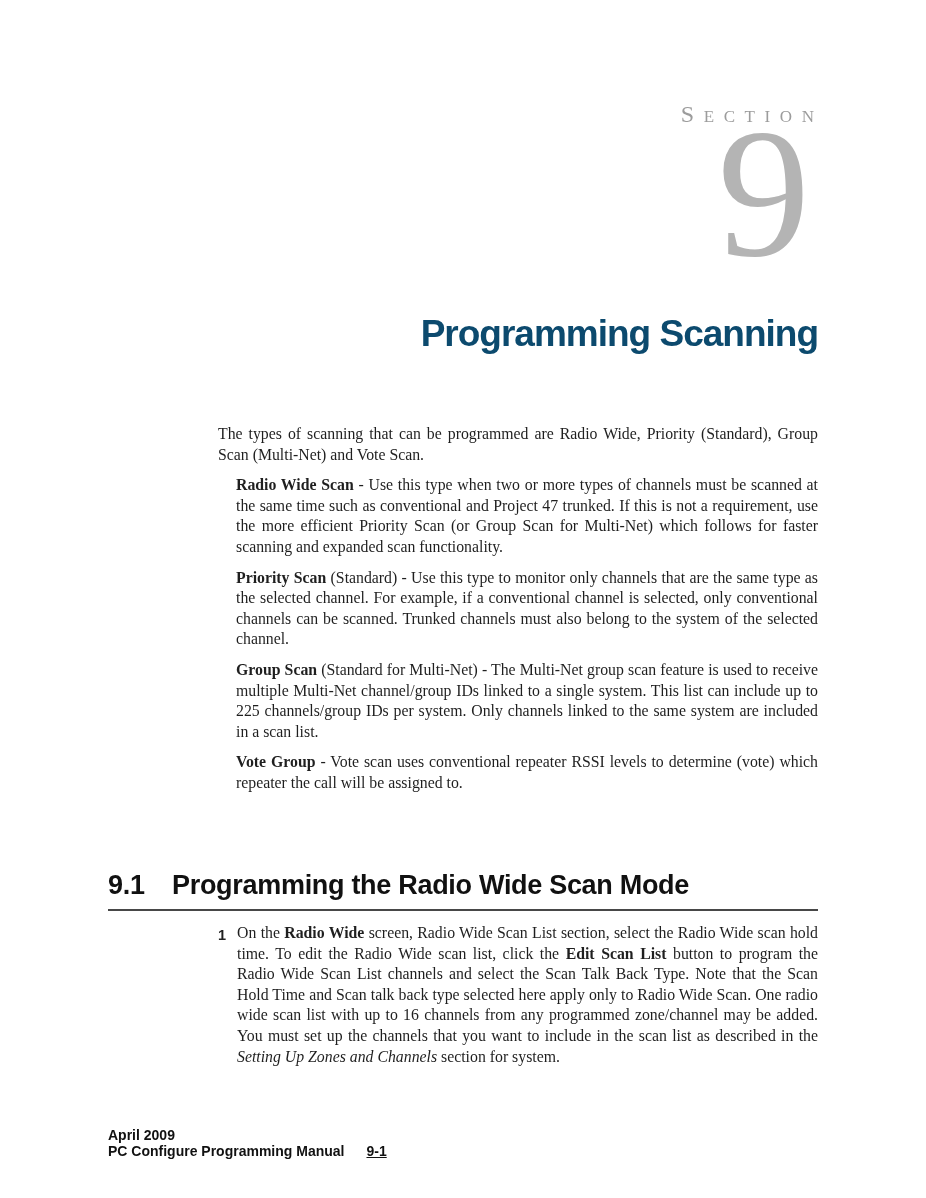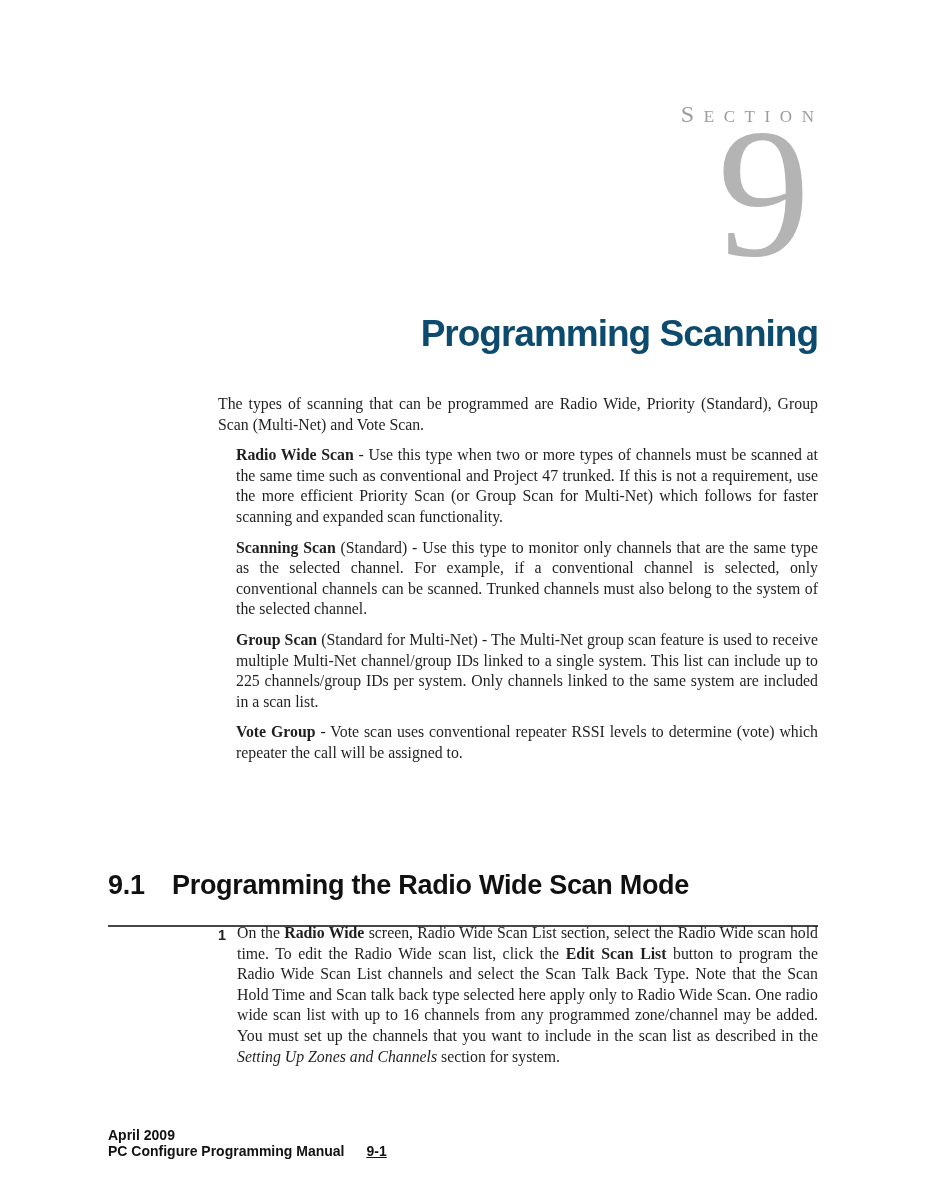--- a/index.html
+++ b/index.html
@@ -46,21 +46,21 @@
     font-weight: bold;
     font-size: 37px;
     letter-spacing: -1px;
     line-height: 1.2;
     color: #0c4a6e;
   }
 
   
   .body-col {
     position: absolute;
-    top: 394px;
+    top: 424px;
     left: 218px;
     width: 600px;
     font-size: 15.8px;
     line-height: 20.6px;
   }
   .body-col p { margin: 0; }
   .intro { text-align: justify; }
   .scan-type {
     margin: 10px 0 0 18px !important;
     width: 582px;
@@ -75,21 +75,21 @@
     position: absolute;
     top: 869px;
     left: 108px;
     width: 710px;
     font-family: "Liberation Sans", sans-serif;
     font-weight: bold;
     font-size: 27px;
     letter-spacing: -0.3px;
     line-height: 32px;
     color: #111111;
-    padding-bottom: 24px;
+    padding-bottom: 8px;
     border-bottom: 2px solid var(--rule, #474747);
   }
   .subheading-number { display: inline-block; width: 64px; }
 
   
   .steps {
     position: absolute;
     top: 923px;
     left: 218px;
     width: 600px;
@@ -131,21 +131,21 @@
   <div class="section-label">Section</div>
   <div class="section-numeral">9</div>
 
   <h1 class="doc-title">Programming Scanning</h1>
 
   <div class="body-col">
     <p class="intro">The types of scanning that can be programmed are Radio Wide, Priority (Standard), Group Scan (Multi-Net) and Vote Scan.</p>
 
     <div>
       <p class="scan-type"><span class="b">Radio Wide Scan</span><span> - Use this type when two or more types of channels must be scanned at the same time such as conventional and Project 47 trunked. If this is not a requirement, use the more efficient Priority Scan (or Group Scan for Multi-Net) which follows for faster scanning and expanded scan functionality.</span></p>
-      <p class="scan-type"><span class="b">Scanning Scan</span><span> (Standard) - Use this type to monitor only channels that are the same type as the selected channel. For example, if a conventional channel is selected, only conventional channels can be scanned. Trunked channels must also belong to the system of the selected channel.</span></p>
+      <p class="scan-type"><span class="b">Priority Scan</span><span> (Standard) - Use this type to monitor only channels that are the same type as the selected channel. For example, if a conventional channel is selected, only conventional channels can be scanned. Trunked channels must also belong to the system of the selected channel.</span></p>
       <p class="scan-type"><span class="b">Group Scan</span><span> (Standard for Multi-Net) - The Multi-Net group scan feature is used to receive multiple Multi-Net channel/group IDs linked to a single system. This list can include up to 225 channels/group IDs per system. Only channels linked to the same system are included in a scan list.</span></p>
       <p class="scan-type"><span class="b">Vote Group</span><span> - Vote scan uses conventional repeater RSSI levels to determine (vote) which repeater the call will be assigned to.</span></p>
     </div>
   </div>
 
   <div class="subheading">
     <span class="subheading-number">9.1</span><span class="subheading-title">Programming the Radio Wide Scan Mode</span>
   </div>
 
   <div class="steps">

